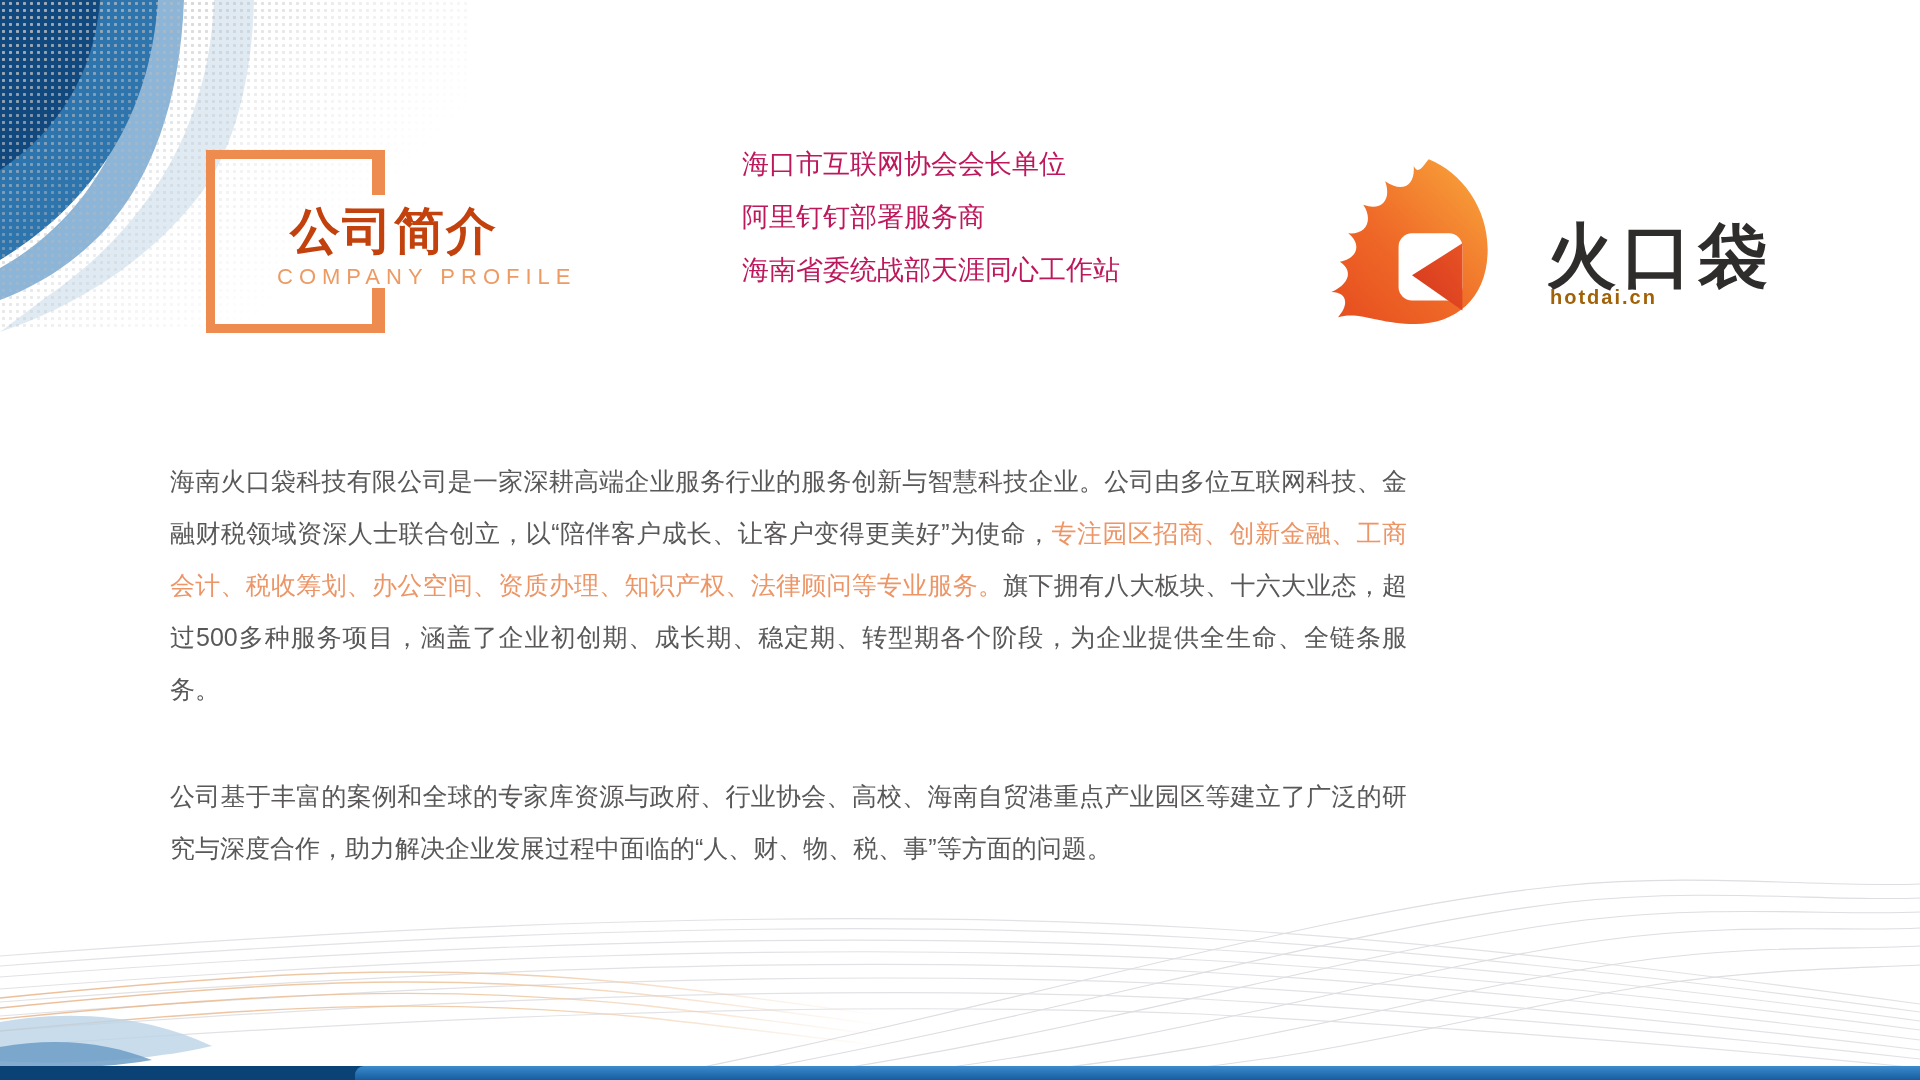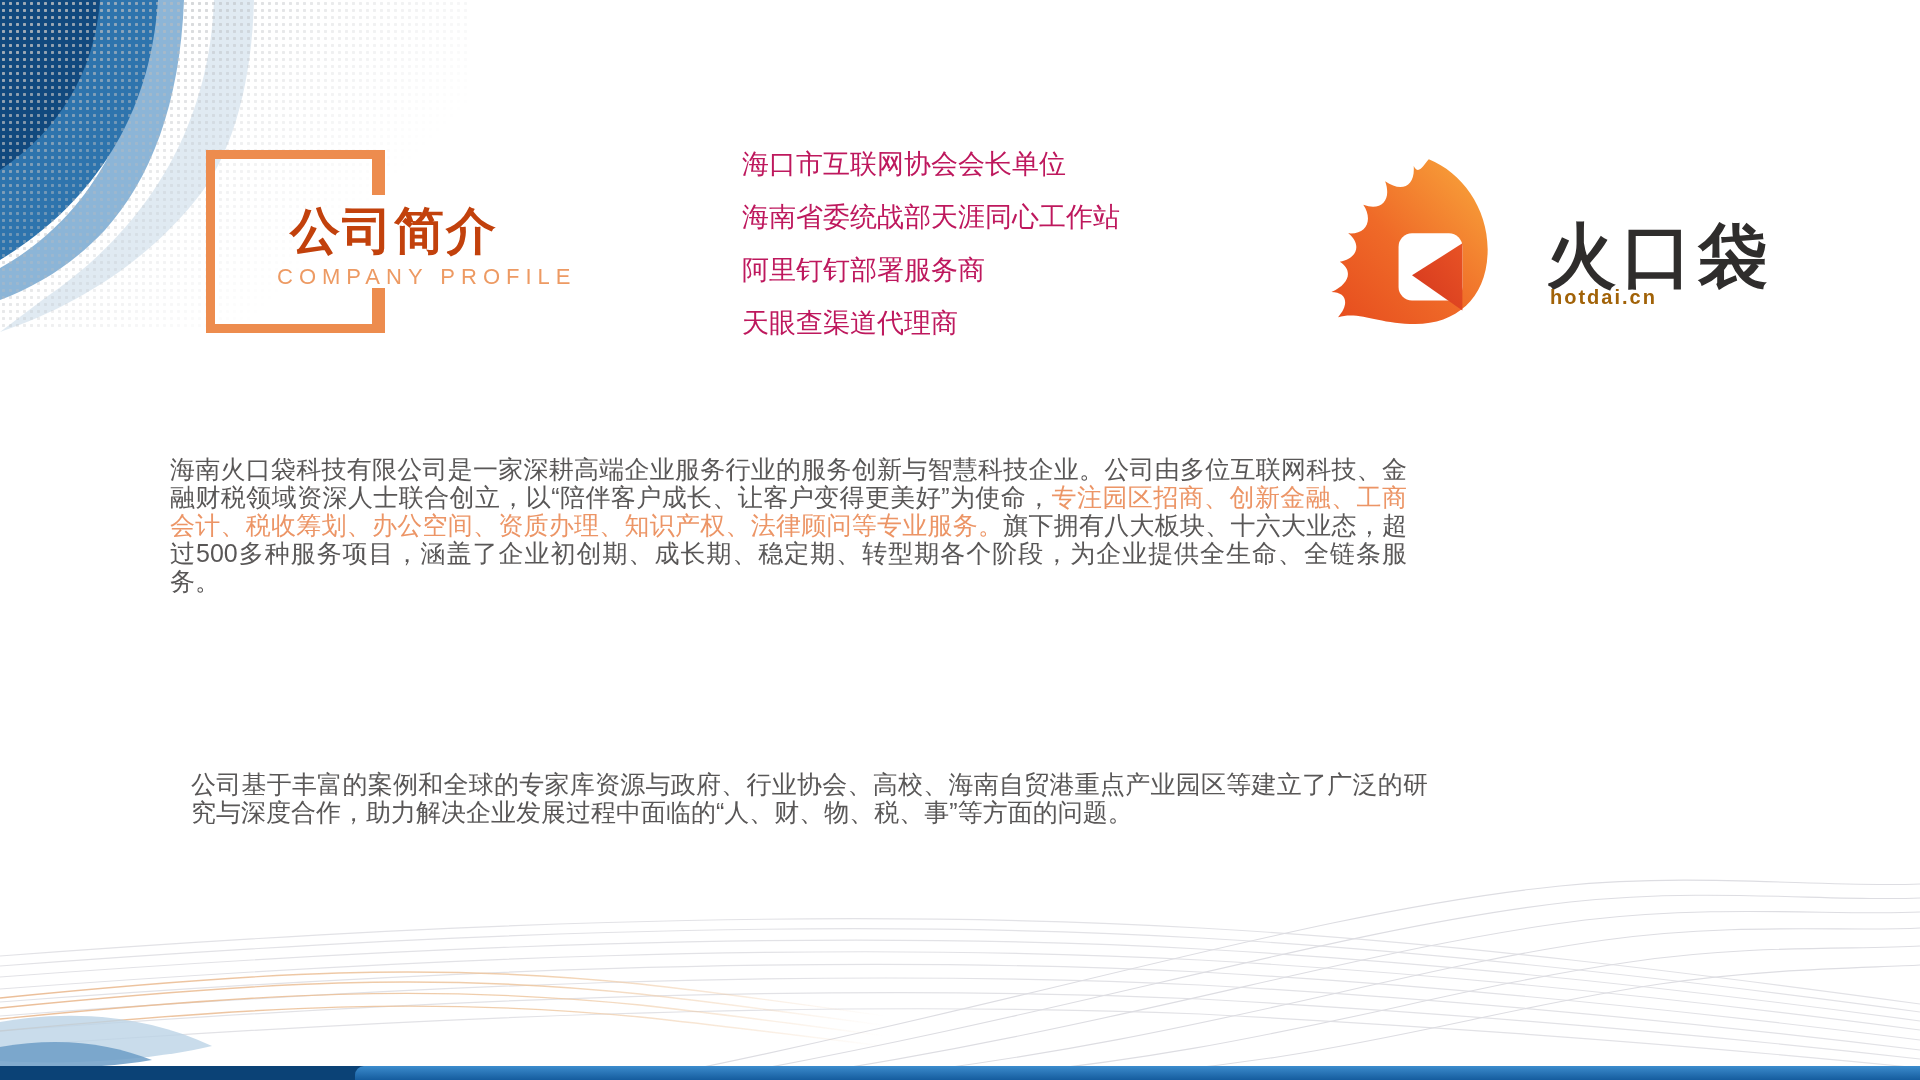--- a/index.html
+++ b/index.html
@@ -49,25 +49,25 @@
     position:absolute;left:182px;top:62px;
     font-size:70px;font-weight:900;color:#2f2d2c;letter-spacing:6px;white-space:nowrap;margin-left:36px;
   }
   .brand-domain{
     position:absolute;left:222px;top:138px;
     font-size:20px;font-weight:600;color:#a16207;letter-spacing:2px;white-space:nowrap;
   }
   
   .para{
     position:absolute;left:170px;width:1237px;
-    font-size:25px;line-height:28px;color:#595757;
+    font-size:25px;line-height:52px;color:#595757;
     text-align:justify;text-justify:inter-ideograph;
   }
   .para1{top:455px;}
-  .para2{top:770px;margin-left:21px;}
+  .para2{top:770px;}
   .hl{color:#EC9566;}
   
   .waves{position:absolute;left:0;bottom:0;pointer-events:none;}
   .bottom-bar{position:absolute;left:0;bottom:0;width:1920px;height:14px;background:#0b4276;}
   .bottom-bar-light{
     position:absolute;left:355px;right:0;top:0;bottom:0;
     background:linear-gradient(180deg,#3c8ccd,#155c9e);
     border-radius:9px 0 0 0;
   }
 </style>
@@ -89,23 +89,22 @@
     <span class="edge tf-left"></span>
     <span class="edge tf-bottom"></span>
     <span class="edge tf-stub-top"></span>
     <span class="edge tf-stub-bottom"></span>
   </div>
   <div class="title-cn">公司简介</div>
   <div class="title-en">COMPANY PROFILE</div>
 
   <div class="credentials">
     <div class="cred-item">海口市互联网协会会长单位</div>
+    <div class="cred-item">阿里钉钉部署服务商</div>
     <div class="cred-item">海南省委统战部天涯同心工作站</div>
-    <div class="cred-item">阿里钉钉部署服务商</div>
-    <div class="cred-item">天眼查渠道代理商</div>
   </div>
 
   <div class="logo">
     <svg width="168" height="168" viewBox="0 0 100 100">
       <defs>
         <linearGradient id="flameGrad" x1="1" y1="0" x2="0" y2="1">
           <stop offset="0" stop-color="#F9A93C"></stop>
           <stop offset="0.55" stop-color="#EF6A28"></stop>
           <stop offset="1" stop-color="#E64B1E"></stop>
         </linearGradient>

